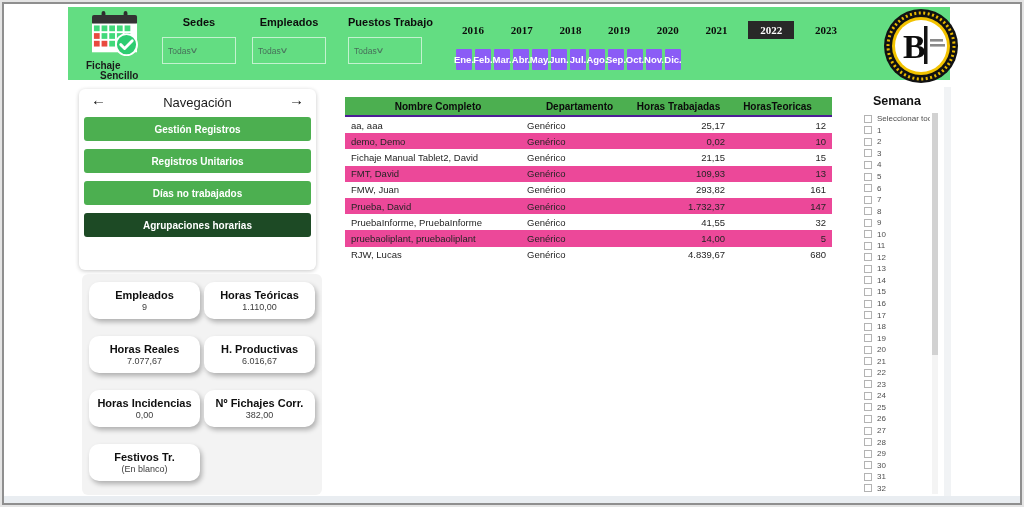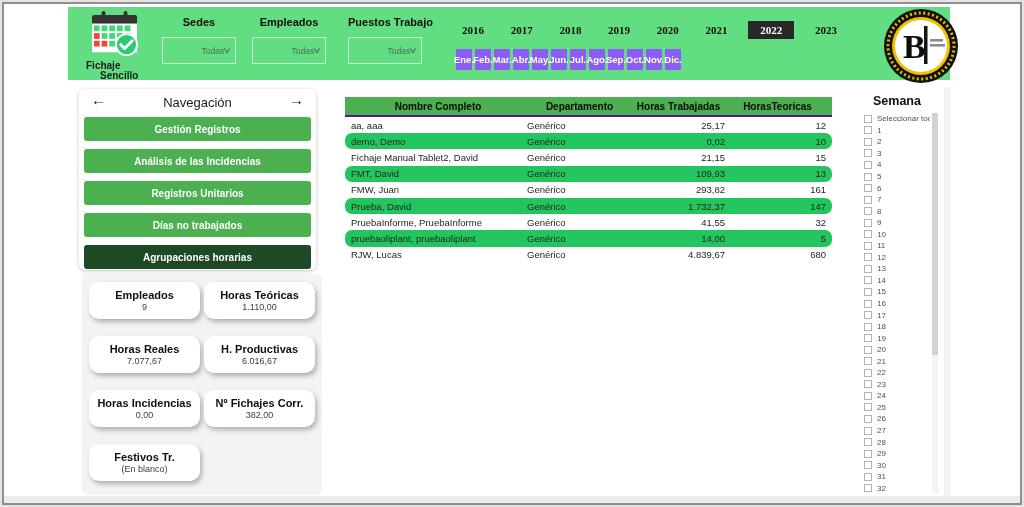--- a/index.html
+++ b/index.html
@@ -14,21 +14,21 @@
   .green-header { position:absolute; left:64px; top:3px; width:882px; height:73px; background:#63dd82; }
 
   .app-logo { position:absolute; left:18px; top:4px; width:80px; }
   .app-logo svg { display:block; margin-left:6px; }
   .logo-text { font-size:10px; font-weight:bold; color:#1b1b1b; line-height:10px; }
   .logo-text .l2 { margin-left:14px; }
 
   .filter-group { position:absolute; top:9px; width:74px; }
   .filter-label { text-align:center; font-size:11px; font-weight:bold; color:#0d0d0d; margin-bottom:9px; }
   .dropdown { height:27px; border:1px solid rgba(255,255,255,0.62); display:flex; align-items:center;
-              justify-content:flex-end; padding:12px 5px; }
+              justify-content:flex-start; padding:12px 5px; }
   .dropdown .val { font-size:8.5px; color:#47705a; }
   .dropdown .chev { font-size:8px; color:#4c7a60; transform:scaleX(1.6); }
 
   .years-row { position:absolute; left:388px; top:12px; width:387px; height:21px;
                display:flex; justify-content:space-between; align-items:center; }
   .year-item { font-size:11px; font-weight:bold; color:#0c0c0c; padding:3px 6px; cursor:pointer;font-family:Liberation Serif, serif; }
   .year-item.selected { background:#282828; color:#ffffff; padding:3px 12px; }
 
   .months-row { position:absolute; left:388px; top:42px; display:flex; gap:3px; }
   .month-btn { width:16px; height:21px; background:#8b5cf6; color:#ffffff; font-size:9.5px; font-weight:bold;
@@ -55,21 +55,21 @@
   .kpi-card { height:37px; background:#ffffff; border-radius:10px; box-shadow:2px 3px 5px rgba(0,0,0,0.28);
               display:flex; flex-direction:column; align-items:center; justify-content:center; }
   .kpi-title { font-size:11px; font-weight:bold; color:#0f0f0f; line-height:13px; }
   .kpi-value { font-size:9px; color:#3c3c3c; line-height:11px; }
 
   
   .table-wrap { position:absolute; left:341px; top:93px; width:487px; }
   .t-header { display:flex; background:#4caf50; border-bottom:2px solid #4c1d95; height:20px; }
   .t-header .cell { font-size:10px; font-weight:bold; color:#0b0b0b; display:flex; align-items:center; justify-content:center; }
   .t-row { display:flex; height:16.2px; align-items:center; background:#ffffff; }
-  .t-row.alt { background:#22c55e;border-radius:7px; }
+  .t-row.alt { background:#ec4899; }
   .t-row .cell { font-size:9.5px; color:#252525; white-space:nowrap; overflow:hidden; }
   .c0 { width:180px; padding-left:6px; } .c1 { width:107px; padding-left:2px; }
   .c2 { width:97px; text-align:right; justify-content:flex-end; padding-right:4px; }
   .c3 { width:103px; text-align:right; justify-content:flex-end; padding-right:6px; }
   .t-row .c2, .t-row .c3 { display:block; }
 
   
   .week-panel { position:absolute; left:858px; top:90px; width:80px; height:402px; }
   .week-title { font-size:12.5px; font-weight:bold; color:#111; text-align:center; width:70px; }
   .week-list { position:absolute; left:2px; top:19px; width:66px; height:381px; overflow:hidden; }
@@ -180,21 +180,20 @@
   </div>
 
   <div class="nav-panel">
     <div class="nav-head">
       <span class="nav-arrow left">←</span>
       <span class="nav-title">Navegación</span>
       <span class="nav-arrow right">→</span>
     </div>
     <div class="nav-buttons" id="nav-buttons">
         <div class="nav-btn">Gestión Registros</div>
-        <div class="nav-btn">Análisis de las Incidencias</div>
         <div class="nav-btn">Registros Unitarios</div>
         <div class="nav-btn">Días no trabajados</div>
         <div class="nav-btn selected">Agrupaciones horarias</div>
       </div>
   </div>
 
   <div class="kpi-panel">
     <div class="kpi-grid" id="kpi-grid">
         <div class="kpi-card">
           <div class="kpi-title">Empleados</div>

